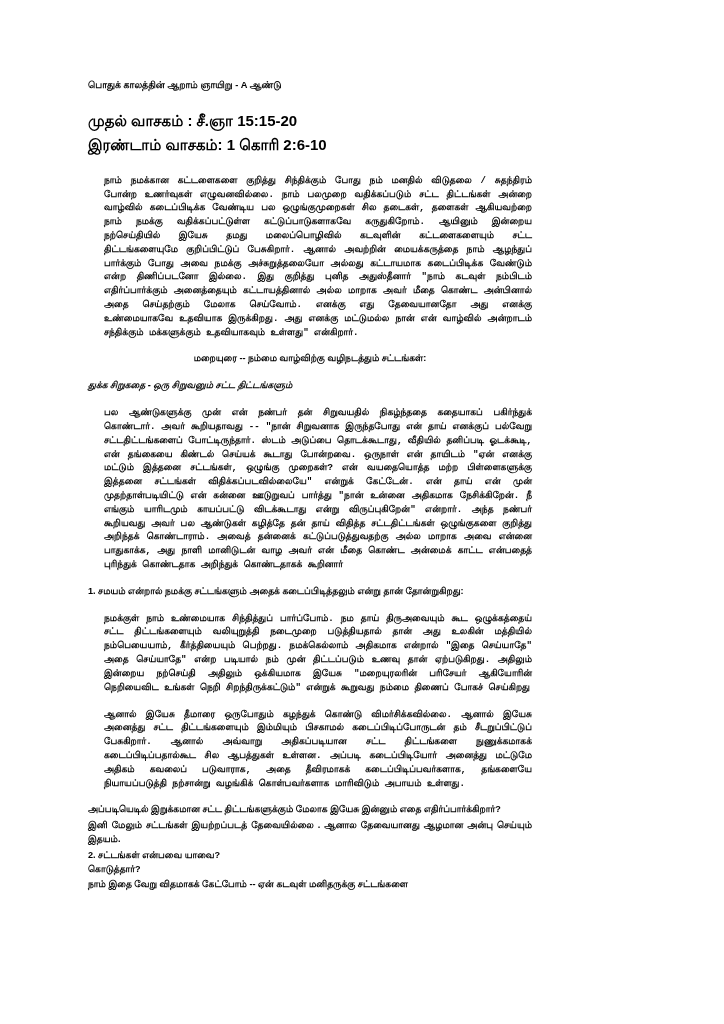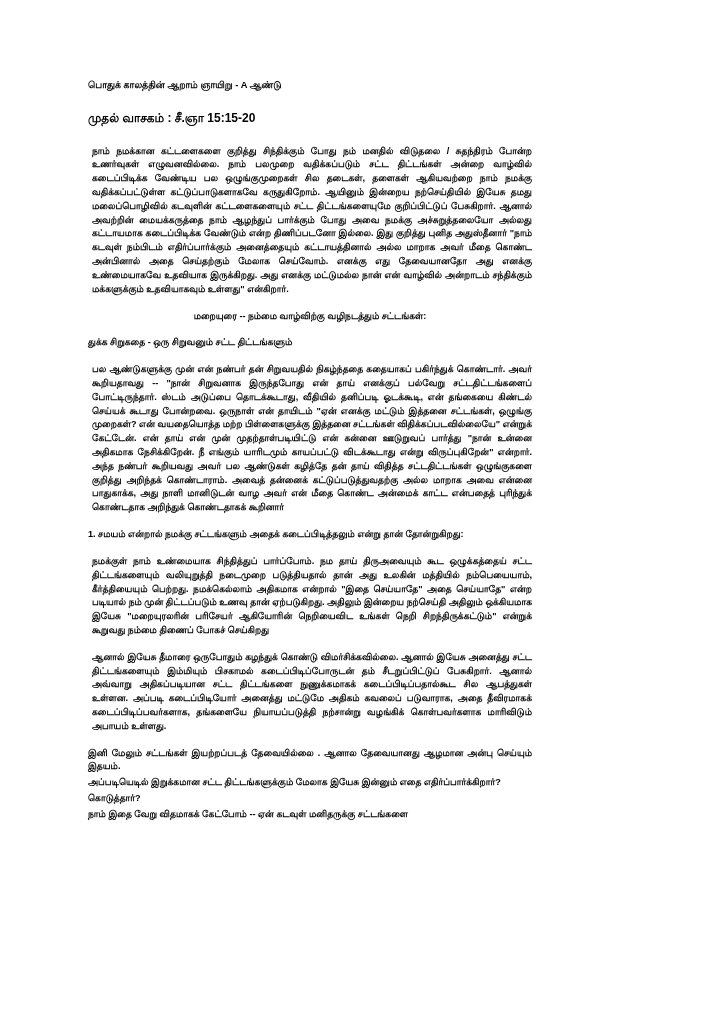--- a/index.html
+++ b/index.html
@@ -31,42 +31,44 @@
     font-weight: bold;
     margin: 0 0 17px 0;
     text-align: left;
   }
   .readings {
     margin: 0 0 16px 0;
     text-align: left;
   }
   .readings div {
     font-weight: bold;
-    font-size: 12px;
+    font-size: 15px;
     line-height: 1.62;
   }
   .lead-label {
     font-weight: bold;
     margin: 0 0 14px 0;
     text-align: left;
   }
   p.para {
-    margin: 0 0 13px 4px;
+    margin: 0 0 13px 16px;
     text-align: justify;
     font-weight: bold;
+    font-family: Liberation Mono, monospace;
   }
   .section-head {
     font-weight: bold;
     margin: 0 0 13px 0;
     text-align: center;
   }
   .sub-head {
     font-weight: bold;
     margin: 0 0 13px 0;
     text-align: left;
+    font-style: italic;
   }
   .numbered {
     font-weight: bold;
     margin: 0 0 13px 0;
     text-align: justify;
   }
   .q-line {
     font-weight: bold;
     margin: 0 0 2px 0;
     text-align: justify;
@@ -76,41 +78,43 @@
 </head>
 <body>
 
 <div class="page">
   <div class="doc">
 
     <div class="title">பொதுக் காலத்தின் ஆறாம் ஞாயிறு  -  A ஆண்டு</div>
 
     <div class="readings">
       <div>முதல் வாசகம் : சீ.ஞா  15:15-20</div>
+      <div>இரண்டாம் வாசகம்: 1 கொரி  2:6-10</div>
     </div>
 
 
     <p class="para">நாம் நமக்கான கட்டளைகளை குறித்து சிந்திக்கும் போது நம் மனதில் விடுதலை / சுதந்திரம் போன்ற உணர்வுகள் எழுவனவில்லை. நாம் பலமுறை வதிக்கப்படும் சட்ட திட்டங்கள் அன்றை வாழ்வில் கடைப்பிடிக்க வேண்டிய பல ஒழுங்குமுறைகள் சில தடைகள், தளைகள் ஆகியவற்றை நாம் நமக்கு வதிக்கப்பட்டுள்ள கட்டுப்பாடுகளாகவே கருதுகிறோம். ஆயினும் இன்றைய நற்செய்தியில் இயேசு தமது மலைப்பொழிவில் கடவுளின் கட்டளைகளையும் சட்ட திட்டங்களையுமே குறிப்பிட்டுப் பேசுகிறார். ஆனால் அவற்றின் மையக்கருத்தை நாம் ஆழந்துப் பார்க்கும் போது அவை நமக்கு அச்சுறுத்தலையோ அல்லது கட்டாயமாக கடைப்பிடிக்க வேண்டும் என்ற திணிப்படனோ இல்லை. இது குறித்து புனித அதுஸ்தீனார் "நாம் கடவுள் நம்பிடம் எதிர்ப்பார்க்கும் அனைத்தையும் கட்டாயத்தினால் அல்ல மாறாக அவர் மீதை கொண்ட அன்பினால் அதை செய்தற்கும் மேலாக செய்வோம். எனக்கு எது தேவையானதோ அது எனக்கு உண்மையாகவே உதவியாக இருக்கிறது. அது எனக்கு மட்டுமல்ல நான் என் வாழ்வில் அன்றாடம் சந்திக்கும் மக்களுக்கும் உதவியாகவும் உள்ளது" என்கிறார்.</p>
 
     <div class="section-head">மறையுரை -- நம்மை வாழ்விற்கு வழிநடத்தும் சட்டங்கள்:</div>
 
     <div class="sub-head">துக்க சிறுகதை - ஒரு சிறுவனும் சட்ட திட்டங்களும்</div>
 
     <p class="para">பல ஆண்டுகளுக்கு முன் என் நண்பர் தன் சிறுவயதில் நிகழ்ந்ததை கதையாகப் பகிர்ந்துக் கொண்டார். அவர் கூறியதாவது -- "நான் சிறுவனாக இருந்தபோது என் தாய் எனக்குப் பல்வேறு சட்டதிட்டங்களைப் போட்டிருந்தார்.  ஸ்டம் அடுப்பை தொடக்கூடாது, வீதியில் தனிப்படி ஓடக்கூடி, என் தங்கையை கிண்டல் செய்யக் கூடாது போன்றவை. ஒருநாள் என் தாயிடம் "ஏன் எனக்கு மட்டும் இத்தனை சட்டங்கள், ஒழுங்கு முறைகள்? என் வயதையொத்த மற்ற பிள்ளைகளுக்கு இத்தனை சட்டங்கள் விதிக்கப்படவில்லையே" என்றுக் கேட்டேன். என் தாய் என் முன் முதற்தாள்படியிட்டு என் கன்னை ஊடுறுவப் பார்த்து "நான் உன்னை அதிகமாக நேசிக்கிறேன். நீ எங்கும் யாரிடமும் காயப்பட்டு விடக்கூடாது என்று விருப்புகிறேன்" என்றார். அந்த நண்பர் கூறியவது அவர் பல ஆண்டுகள் கழித்தே தன் தாய் விதித்த சட்டதிட்டங்கள் ஒழுங்குகளை குறித்து அறிந்தக் கொண்டாராம். அவைத் தன்னைக் கட்டுப்படுத்துவதற்கு அல்ல மாறாக அவை என்னை பாதுகாக்க, அது நாளி மானிடுடன் வாழ அவர் என் மீதை கொண்ட அன்மைக் காட்ட என்பதைத் புரிந்துக் கொண்டதாக அறிந்துக் கொண்டதாகக் கூறினார்</p>
 
 
     <div class="numbered">1. சமயம் என்றால் நமக்கு சட்டங்களும் அதைக் கடைப்பிடித்தலும் என்று தான் தோன்றுகிறது:</div>
 
     <p class="para">நமக்குள் நாம் உண்மையாக சிந்தித்துப் பார்ப்போம். நம தாய் திருஅவையும் கூட ஒழுக்கத்தைய் சட்ட திட்டங்களையும் வலியுறுத்தி நடைமுறை படுத்தியதால் தான் அது உலகின் மத்தியில் நம்பெயையாம், கீர்த்தியையும் பெற்றது. நமக்கெல்லாம் அதிகமாக என்றால் "இதை செய்யாதே" அதை செய்யாதே" என்ற படியால் நம் முன் திட்டப்படும் உணவு தான் ஏற்படுகிறது. அதிலும் இன்றைய நற்செய்தி அதிலும் ஒக்கியமாக இயேசு "மறையுரலரின் பரிசேயர் ஆகியோரின் நெறியைவிட உங்கள் நெறி சிறந்திருக்கட்டும்" என்றுக் கூறுவது நம்மை திணைப் போகச் செய்கிறது</p>
 
     <p class="para">ஆனால் இயேசு தீமாரை ஒருபோதும் கழந்துக் கொண்டு விமர்சிக்கவில்லை. ஆனால் இயேசு அனைத்து சட்ட திட்டங்களையும் இம்மியும் பிசகாமல் கடைப்பிடிப்போருடன் தம் சீடறுப்பிட்டுப் பேசுகிறார்.  ஆனால் அவ்வாறு அதிகப்படியான சட்ட திட்டங்களை நுணுக்கமாகக் கடைப்பிடிப்பதால்கூட சில ஆபத்துகள் உள்ளன. அப்படி கடைப்பிடியோர் அனைத்து மட்டுமே அதிகம் கவலைப் படுவாராக, அதை தீவிரமாகக் கடைப்பிடிப்பவர்களாக, தங்களையே நியாயப்படுத்தி நற்சான்று வழங்கிக் கொள்பவர்களாக மாரிவிடும் அபாயம் உள்ளது.</p>
 
+    <p class="q-line">அப்படியெடில்   இறுக்கமான  சட்ட திட்டங்களுக்கும்  மேலாக  இயேசு  இன்னும்  எதை எதிர்ப்பார்க்கிறார்?</p>
+
     <p class="q-line">இனி மேலும்  சட்டங்கள் இயற்றப்படத் தேவையில்லை . ஆனால தேவையானது ஆழமான அன்பு செய்யும் இதயம்.</p>
 
-    <p class="q-line">அப்படியெடில்   இறுக்கமான  சட்ட திட்டங்களுக்கும்  மேலாக  இயேசு  இன்னும்  எதை எதிர்ப்பார்க்கிறார்?</p>
-
+    <div class="numbered nomargin">2. சட்டங்கள் என்பவை யாவை?</div>
 
     <p class="q-line">கொடுத்தார்?</p>
 
     <p class="q-line">நாம்  இதை  வேறு  விதமாகக்  கேட்போம் -- ஏன் கடவுள் மனிதருக்கு சட்டங்களை</p>
 
   </div>
 </div>
 
 </body></html>

